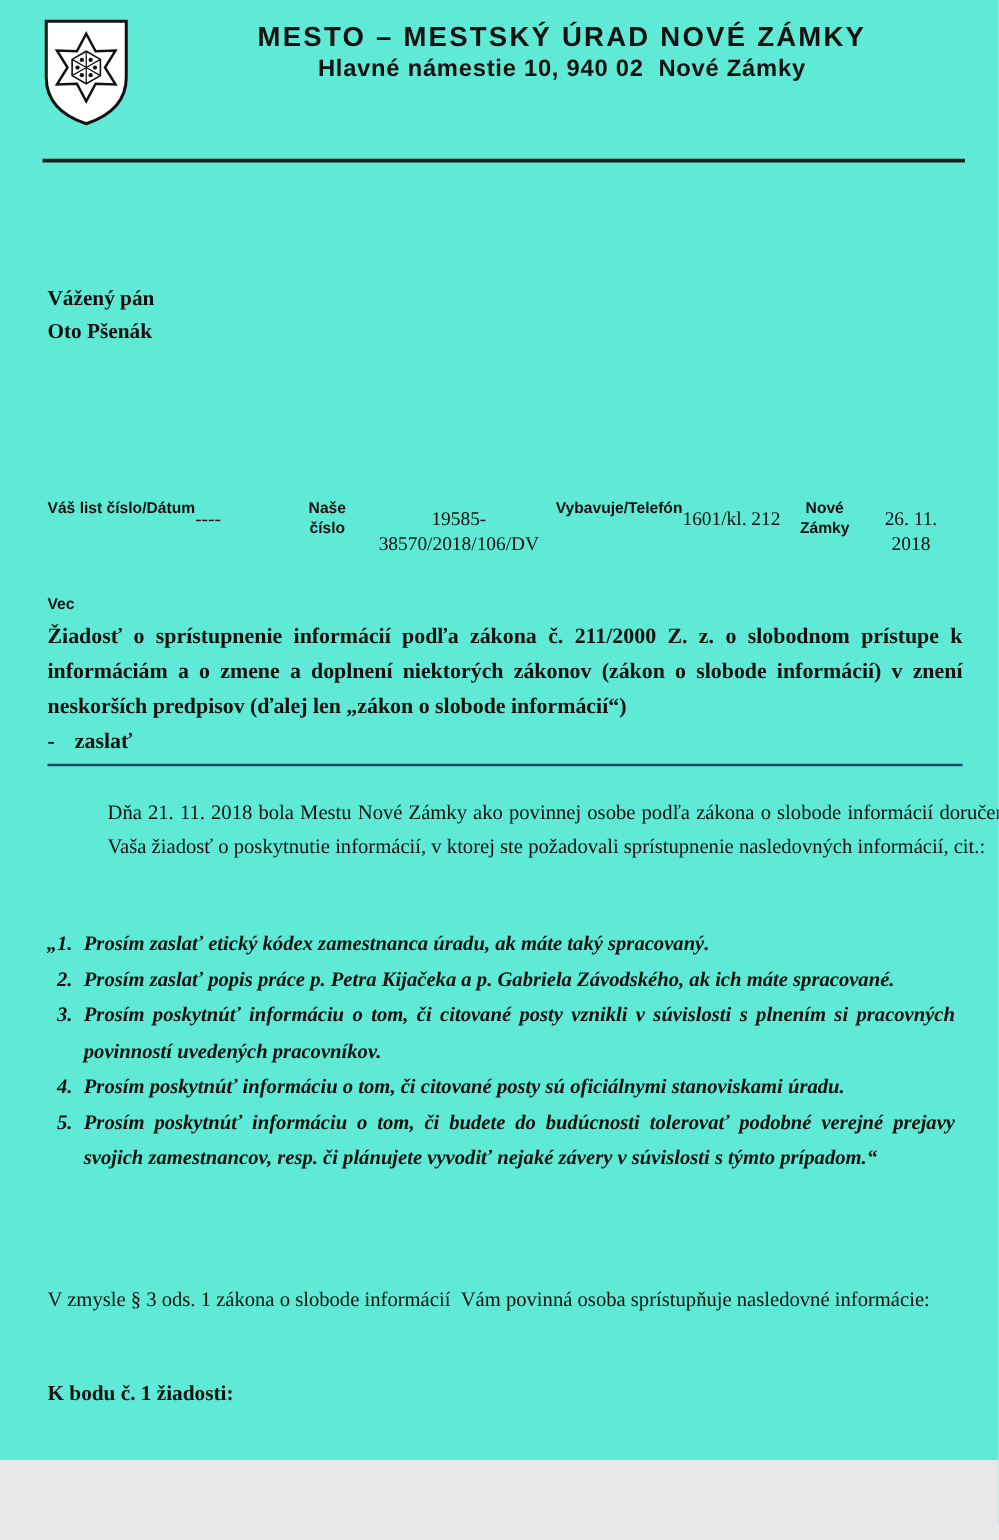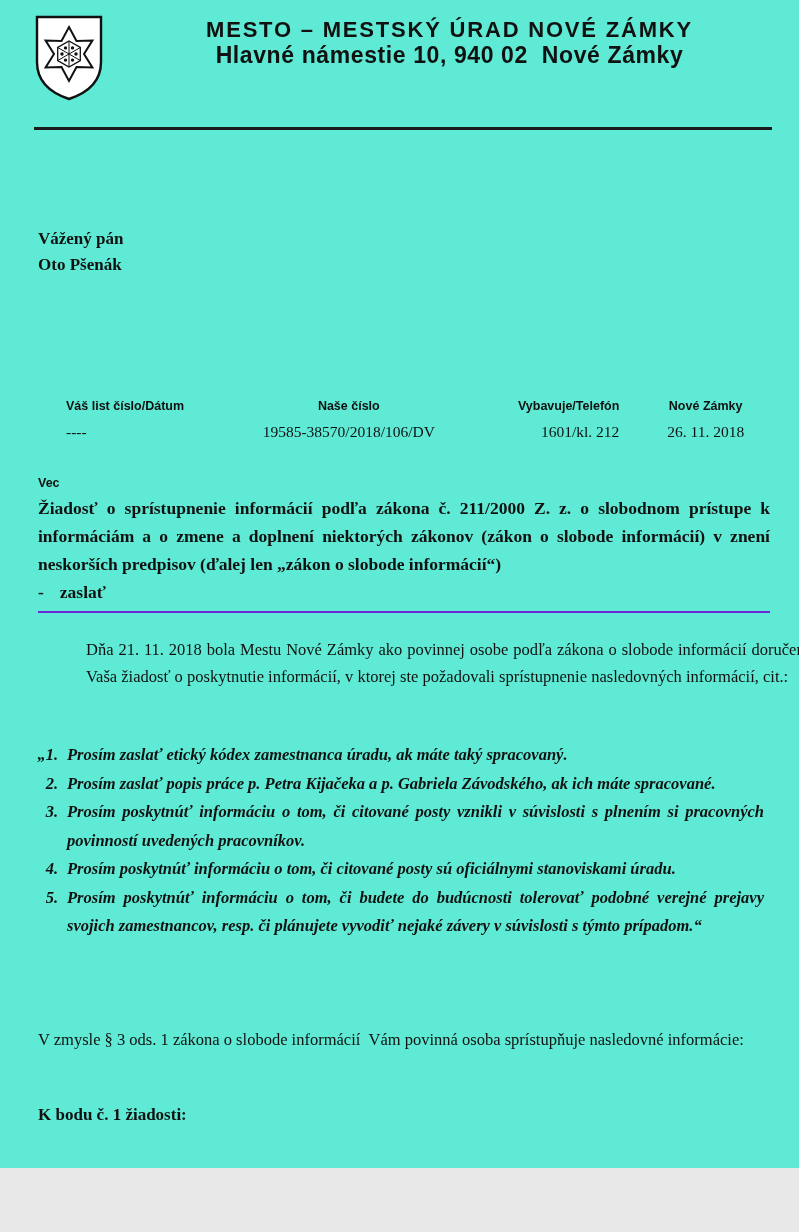--- a/index.html
+++ b/index.html
@@ -18,55 +18,55 @@
     display:flex;align-items:flex-start;
   }
   .coat{position:absolute;left:33px;top:0;width:72px;height:88px;}
   .org-block{
     position:absolute;left:130px;right:30px;top:2px;
     text-align:center;
     font-family:"Liberation Sans", sans-serif;
   }
   .org-line1{font-size:22px;font-weight:700;letter-spacing:1.8px;line-height:27px;}
   .org-line2{font-size:21px;font-weight:400;letter-spacing:2.6px;line-height:26px;}
-  .org-line3{font-size:23px;font-weight:700;letter-spacing:0.6px;line-height:25px;white-space:pre-wrap;}
+  .org-line3{font-size:19px;font-weight:700;letter-spacing:0.6px;line-height:25px;white-space:pre-wrap;}
   .head-rule{
     position:absolute;top:127px;left:34px;width:738px;height:0;
     border-top:3px solid #1b1b1b;
   }
   
   .addressee{
     position:absolute;top:226px;left:38px;
     font-weight:700;font-size:17px;line-height:26px;
   }
   
   .ref-table{
     position:absolute;top:398px;left:38px;width:726px;
     display:flex;
   }
-  .ref-col{display:flex;flex-direction:column;margin-left:28px;}
+  .ref-col{display:flex;flex-direction:row;}
   .ref-col.c0{width:27%;text-align:left;}
   .ref-col.c1{width:29%;text-align:center;}
   .ref-col.c2{width:25%;text-align:right;}
   .ref-col.c3{width:19%;text-align:center;}
   .ref-label{
     font-family:"Liberation Sans", sans-serif;
     font-weight:700;font-size:12.5px;line-height:16px;
   }
   .ref-value{font-size:15.5px;line-height:20px;margin-top:8px;}
   
   .vec-label{
     position:absolute;top:476px;left:38px;
     font-family:"Liberation Sans", sans-serif;
     font-weight:700;font-size:12.5px;
   }
   .subject{
     position:absolute;top:494px;left:38px;width:732px;
     font-weight:700;font-size:17.5px;line-height:28px;
-    border-bottom:2px solid #6d28d9;
+    border-bottom:2px solid #0c4a6e;
     padding-bottom:5px;
   }
   .subject-text{text-align:justify;}
   .subject-reply{display:flex;gap:16px;}
   
   .para{
     position:absolute;left:38px;width:726px;
     font-size:16.5px;line-height:27px;text-align:justify;
   }
   .para1{top:636px;margin-left:48px;}

